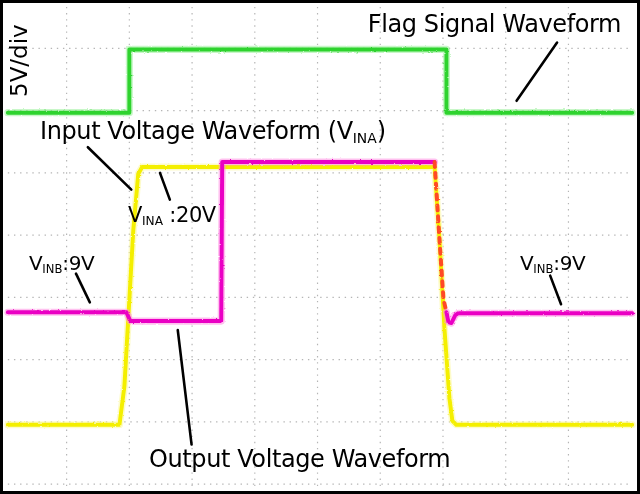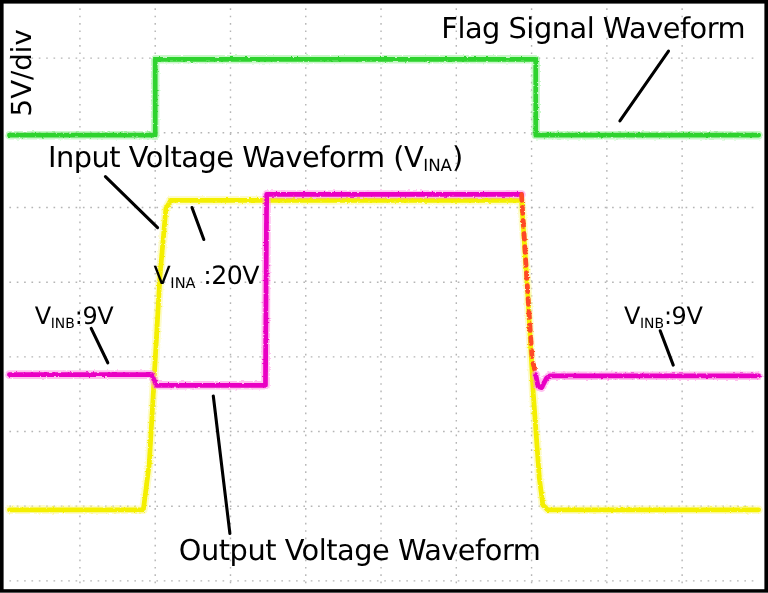--- a/index.html
+++ b/index.html
@@ -18,21 +18,21 @@
   .lbl sub{font-size:0.58em;letter-spacing:0;vertical-align:-0.28em;}
   .lbl-vdiv{
     left:4px;top:8px;height:86px;
     font-size:23px;
     writing-mode:vertical-rl;
     transform:rotate(180deg);
     letter-spacing:0;
   }
   .lbl-flag{right:16px;top:9px;font-size:24px;}
   .lbl-input{left:13px;top:116px;font-size:24px;margin-left:24px;}
-  .lbl-vina{left:125px;top:201px;font-size:21px;margin-top:15px;}
+  .lbl-vina{left:125px;top:201px;font-size:21px;}
   .lbl-vinb-left{left:26px;top:250px;font-size:20px;}
   .lbl-vinb-right{left:517px;top:250px;font-size:20px;}
   .lbl-output{left:146px;top:444px;font-size:24px;}
   .lbl-tdiv{left:518px;top:447px;font-size:24px;}
 </style>
 </head>
 <body>
 
 <div class="scope">
 

